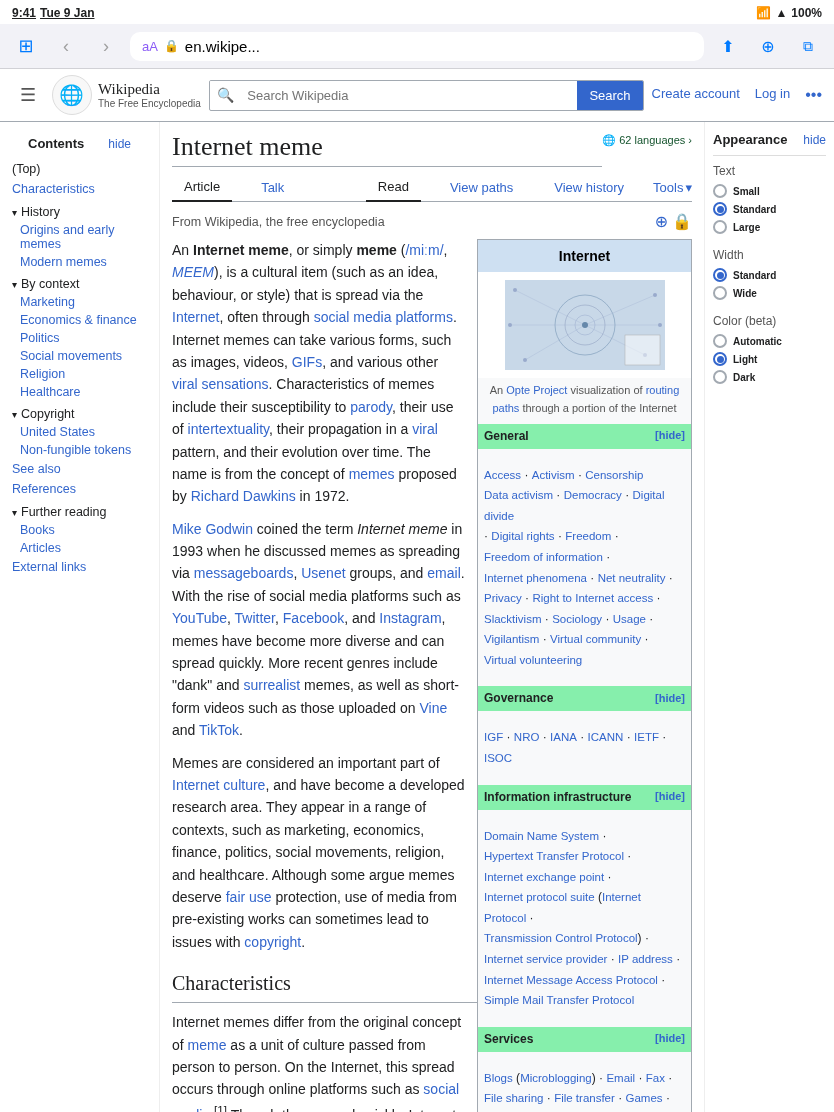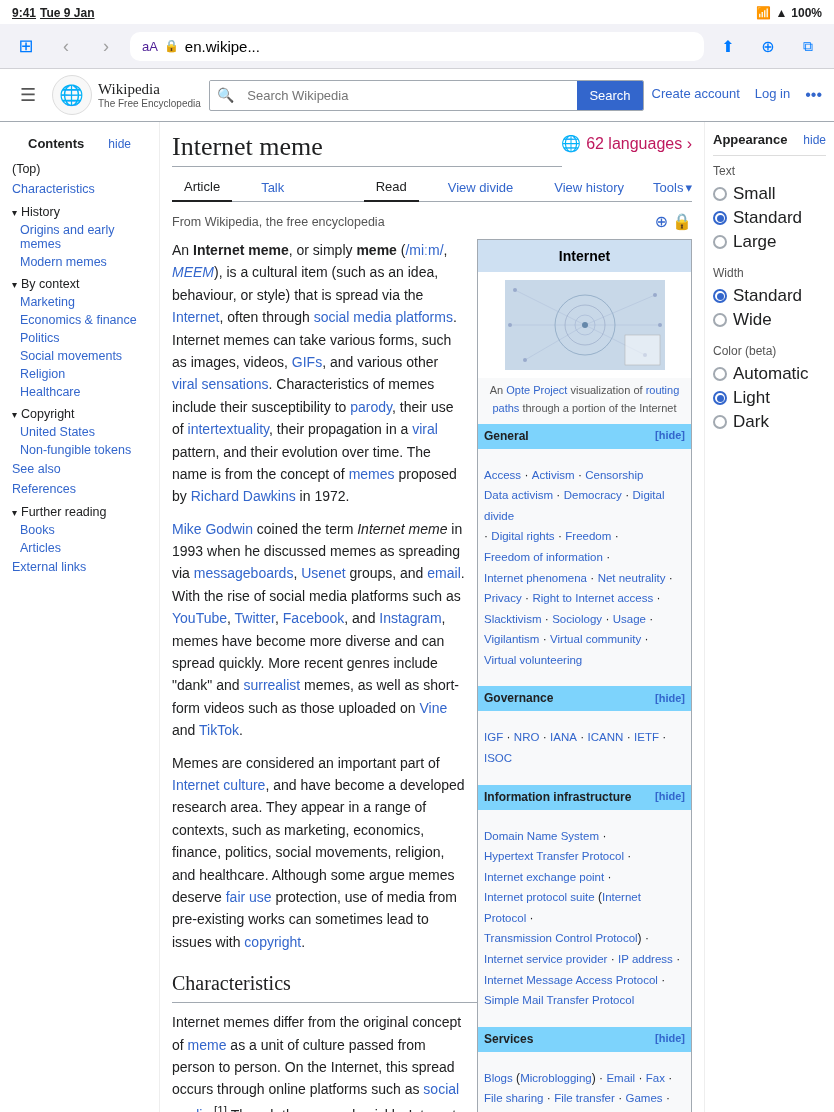--- a/index.html
+++ b/index.html
@@ -112,21 +112,21 @@
       float: right; margin: 0 0 10px 12px; width: 215px;
       border: 1px solid #a2a9b1; font-size: 12px; background: #f8f9fa;
     }
     .infobox-title {
       background: #cee0f2; text-align: center; padding: 5px;
       font-size: 14px; font-weight: bold; color: #000;
     }
     .infobox-img { text-align: center; padding: 8px; background: #fff; }
     .infobox-caption { text-align: center; padding: 4px 8px 6px; font-size: 11px; color: #555; }
     .infobox-section-title {
-      background: #7dd3fc; text-align: left; padding: 3px;
+      background: #86efac; text-align: left; padding: 3px;
       font-weight: bold; font-size: 12px; display: flex; justify-content: space-between;
       align-items: center; padding: 3px 6px;
     }
     .infobox-hide { color: #36c; font-size: 11px; cursor: pointer; }
     .infobox-links { text-align: left; padding: 16px 6px; line-height: 1.7; }
     .infobox-links a { color: #36c; text-decoration: none; font-size: 11.5px; }
 
     
     .article-text { font-size: 14px; line-height: 1.6; color: #202122; }
     .article-text p { margin-bottom: 10px; }
@@ -152,21 +152,21 @@
 
     .radio-group { margin-bottom: 12px; }
     .radio-group-label { font-size: 12px; color: #555; margin-bottom: 4px; }
     .radio-item { display: flex; align-items: center; gap: 6px; padding: 2px 0; cursor: pointer; }
     .radio-circle {
       width: 14px; height: 14px; border-radius: 50%; border: 2px solid #a2a9b1;
       display: flex; align-items: center; justify-content: center; flex-shrink: 0;
     }
     .radio-circle.selected { border-color: #36c; }
     .radio-circle.selected::after { content: ''; width: 7px; height: 7px; border-radius: 50%; background: #36c; }
-    .radio-label { font-size: 17px; }
+    .radio-label { font-size: 10px; font-weight: bold; }
 
     .clearfix::after { content: ''; display: table; clear: both; }
   </style>
 </head>
 <body>
 
 <div class="status-bar">
   <div class="status-left">
     <span>9:41</span>
     <span>Tue 9 Jan</span>
@@ -176,21 +176,21 @@
     <span>▲</span>
     <span>100%</span>
   </div>
 </div>
 
 <div class="browser-chrome">
   <button class="browser-icon-btn">⊞</button>
   <button class="browser-icon-btn" style="color:#a0a0a0;">‹</button>
   <button class="browser-icon-btn" style="color:#a0a0a0;">›</button>
   <div class="address-bar">
-    <span style="font-size:13px;color:#4c1d95;">aA</span>
+    <span style="font-size:13px;color:#8b5cf6;">aA</span>
     <span class="lock">🔒</span>
     <span style="flex:1;overflow:hidden;">en.wikipe...</span>
   </div>
   <button class="browser-icon-btn" style="font-size:16px;">⬆</button>
   <button class="browser-icon-btn" style="font-size:16px;">⊕</button>
   <button class="browser-icon-btn" style="font-size:14px;">⧉</button>
 </div>
 
 <div class="wiki-header">
   <button class="browser-icon-btn" style="font-size:18px;color:#555;">☰</button>
@@ -261,30 +261,30 @@
     </div>
     <div class="sidebar-subitem">Books</div>
     <div class="sidebar-subitem">Articles</div>
     <div class="sidebar-item">External links</div>
   </div>
 
   <div class="content-area">
     <div style="display:flex;justify-content:space-between;align-items:flex-start;">
       <h1 class="page-title" style="flex:1;">Internet meme</h1>
       <div style="display:flex;align-items:center;gap:6px;padding-top:12px;">
-        <span style="font-size:16px;color:#be185d;cursor:pointer;">🌐 <span>62 languages</span> ›</span>
+        <span style="font-size:11px;color:#14532d;cursor:pointer;">🌐 <span>62 languages</span> ›</span>
       </div>
     </div>
 
     <div class="tabs">
       <div class="tab active">Article</div>
       <div class="tab">Talk</div>
       <div class="tab-spacer"></div>
       <div class="tab active">Read</div>
-      <div class="tab">View divide</div>
+      <div class="tab">View paths</div>
       <div class="tab">View history</div>
       <div class="tools-btn">Tools <span>▾</span></div>
     </div>
 
     <div class="from-wiki">
       <span>From Wikipedia, the free encyclopedia</span>
       <div class="edit-icons">
         <span class="edit-icon">⊕</span>
         <span class="edit-icon">🔒</span>
       </div>

